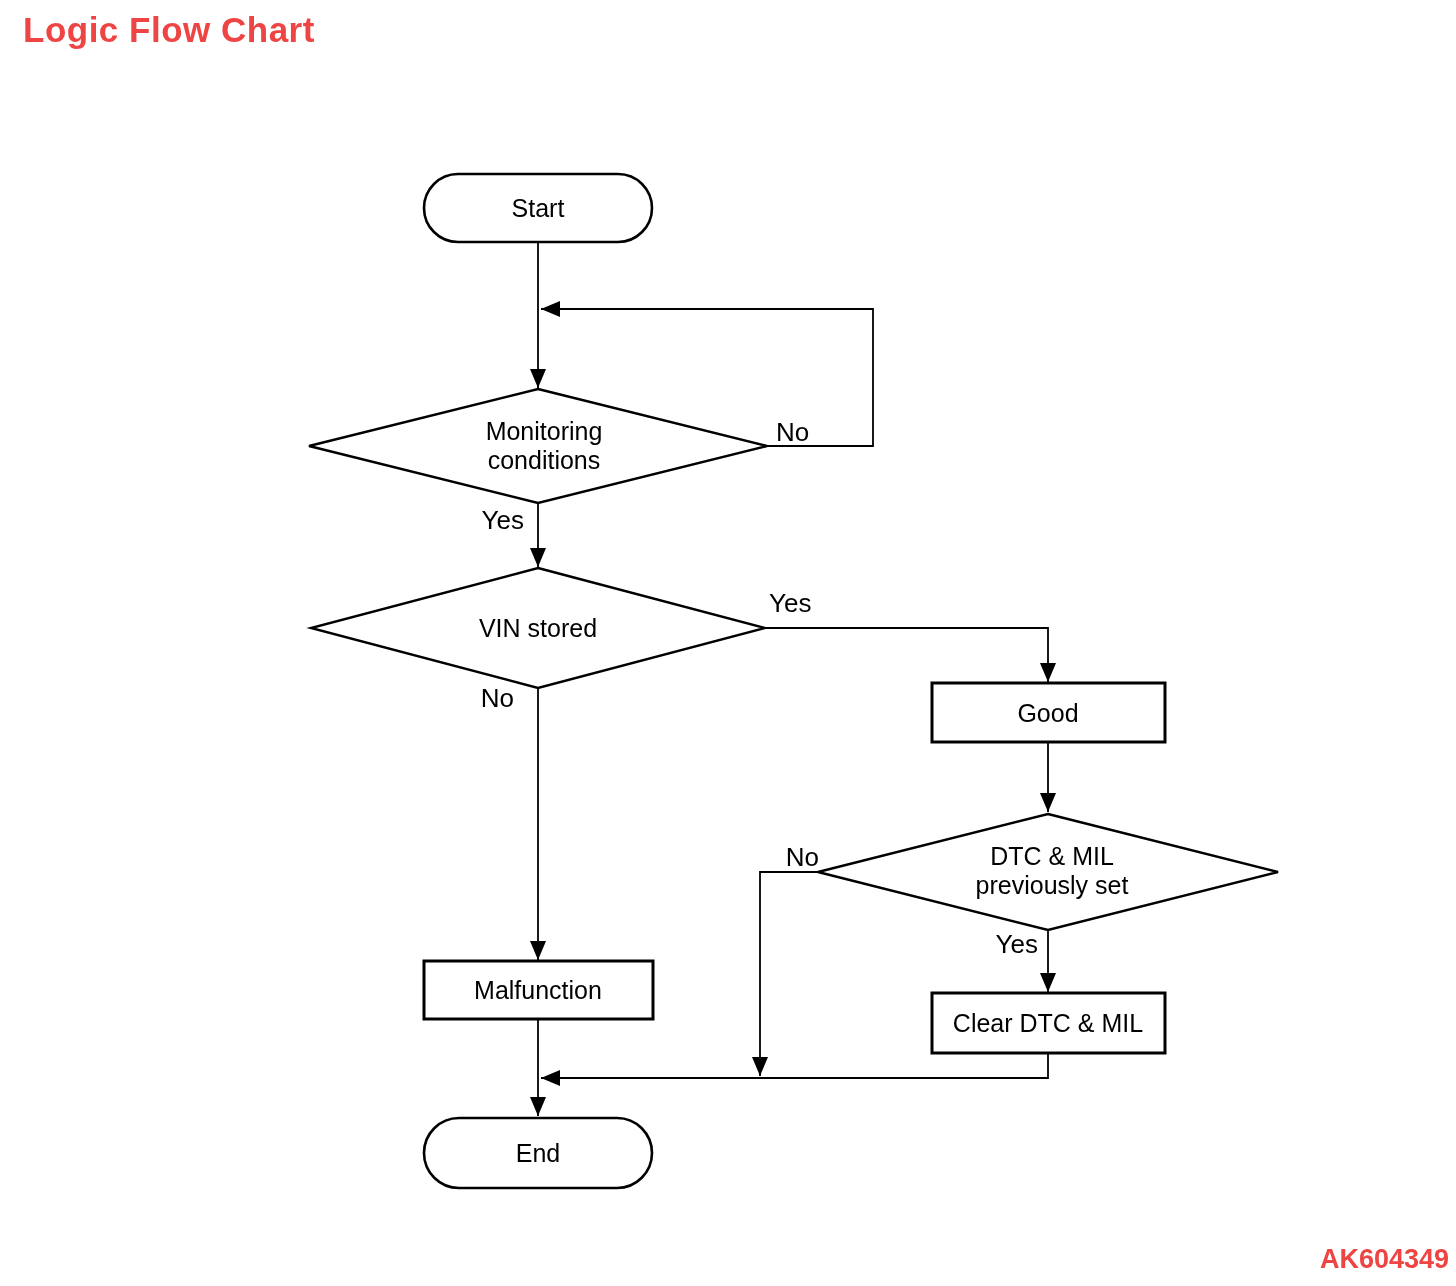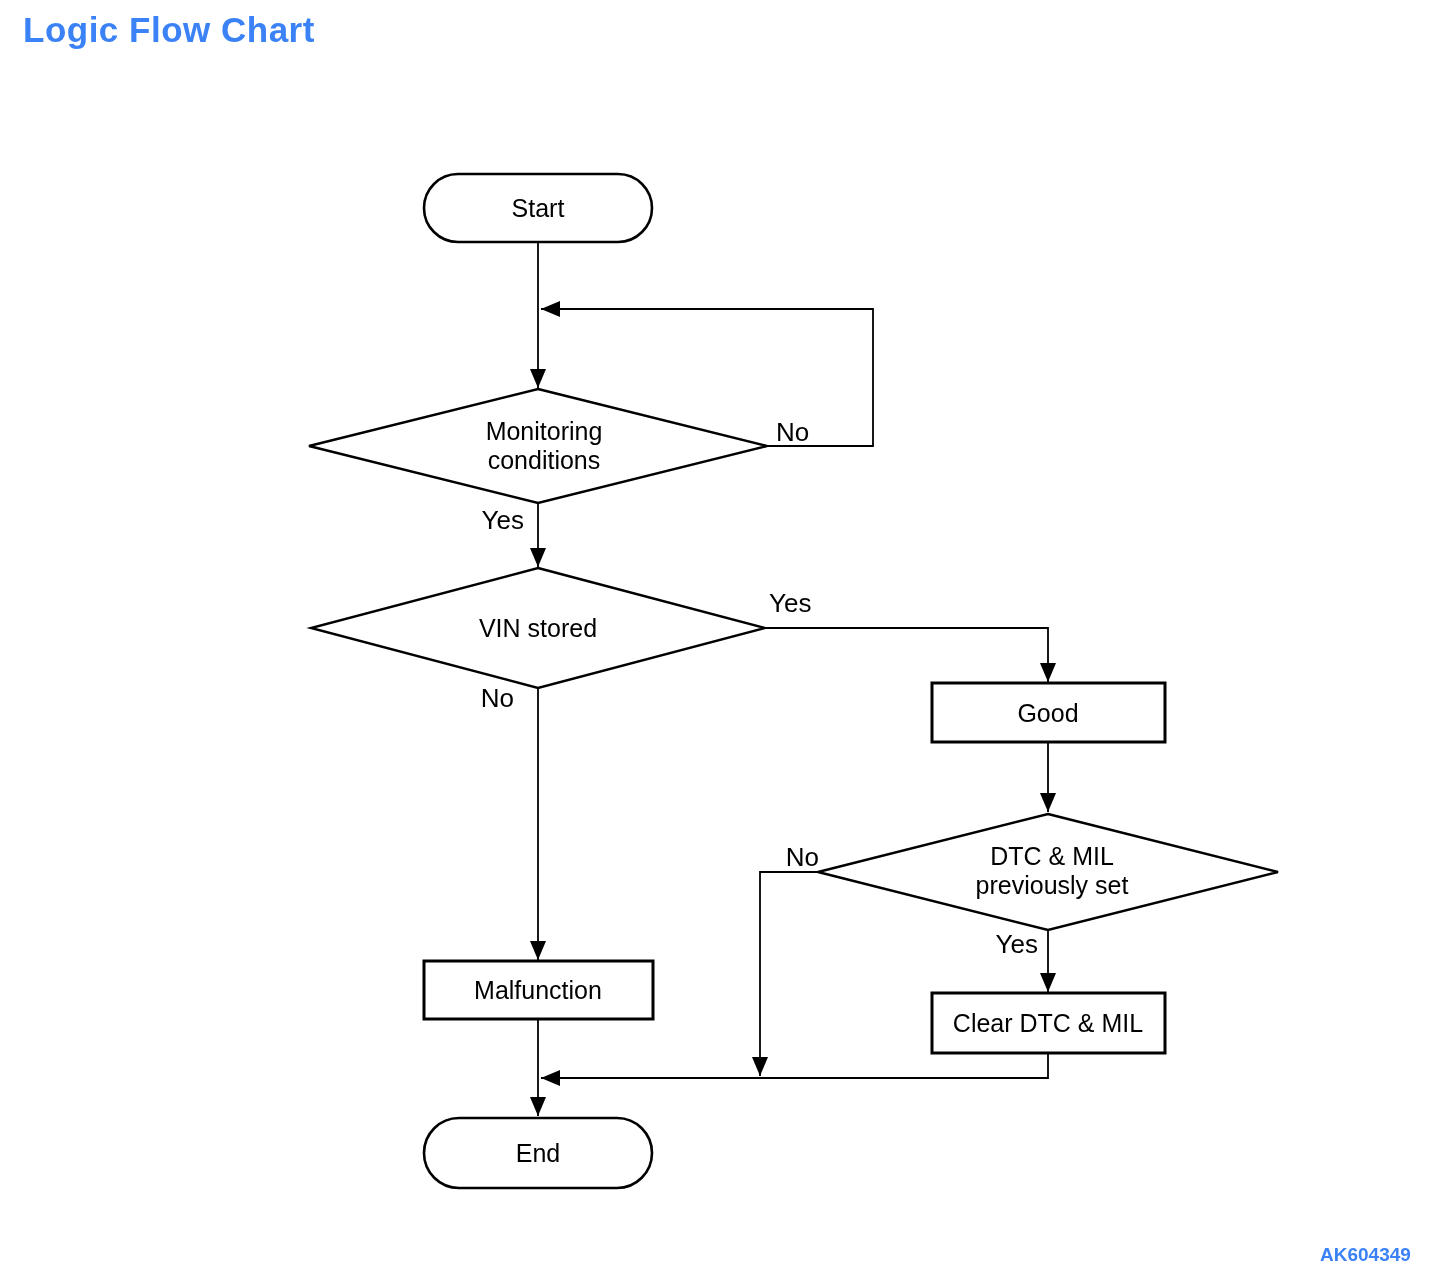--- a/index.html
+++ b/index.html
@@ -6,37 +6,37 @@
     margin: 0;
     padding: 0;
     background: #ffffff;
   }
   .page {
     position: relative;
     width: 1456px;
     height: 1286px;
     background: #ffffff;
     font-family: "Liberation Sans", "DejaVu Sans", sans-serif;
-    color: #3b82f6;
+    color: #ef4444;
     overflow: hidden;
   }
   .page-title {
     position: absolute;
     left: 23px;
     top: 10px;
     font-size: 35px;
     font-weight: 700;
     letter-spacing: 0.5px;
     white-space: nowrap;
   }
   .figure-code {
     position: absolute;
     left: 1320px;
     top: 1244px;
-    font-size: 19px;
+    font-size: 27px;
     font-weight: 700;
     white-space: nowrap;
     text-align: center;
   }
   svg.flowchart {
     position: absolute;
     left: 0;
     top: 0;
   }
   svg .shape {

